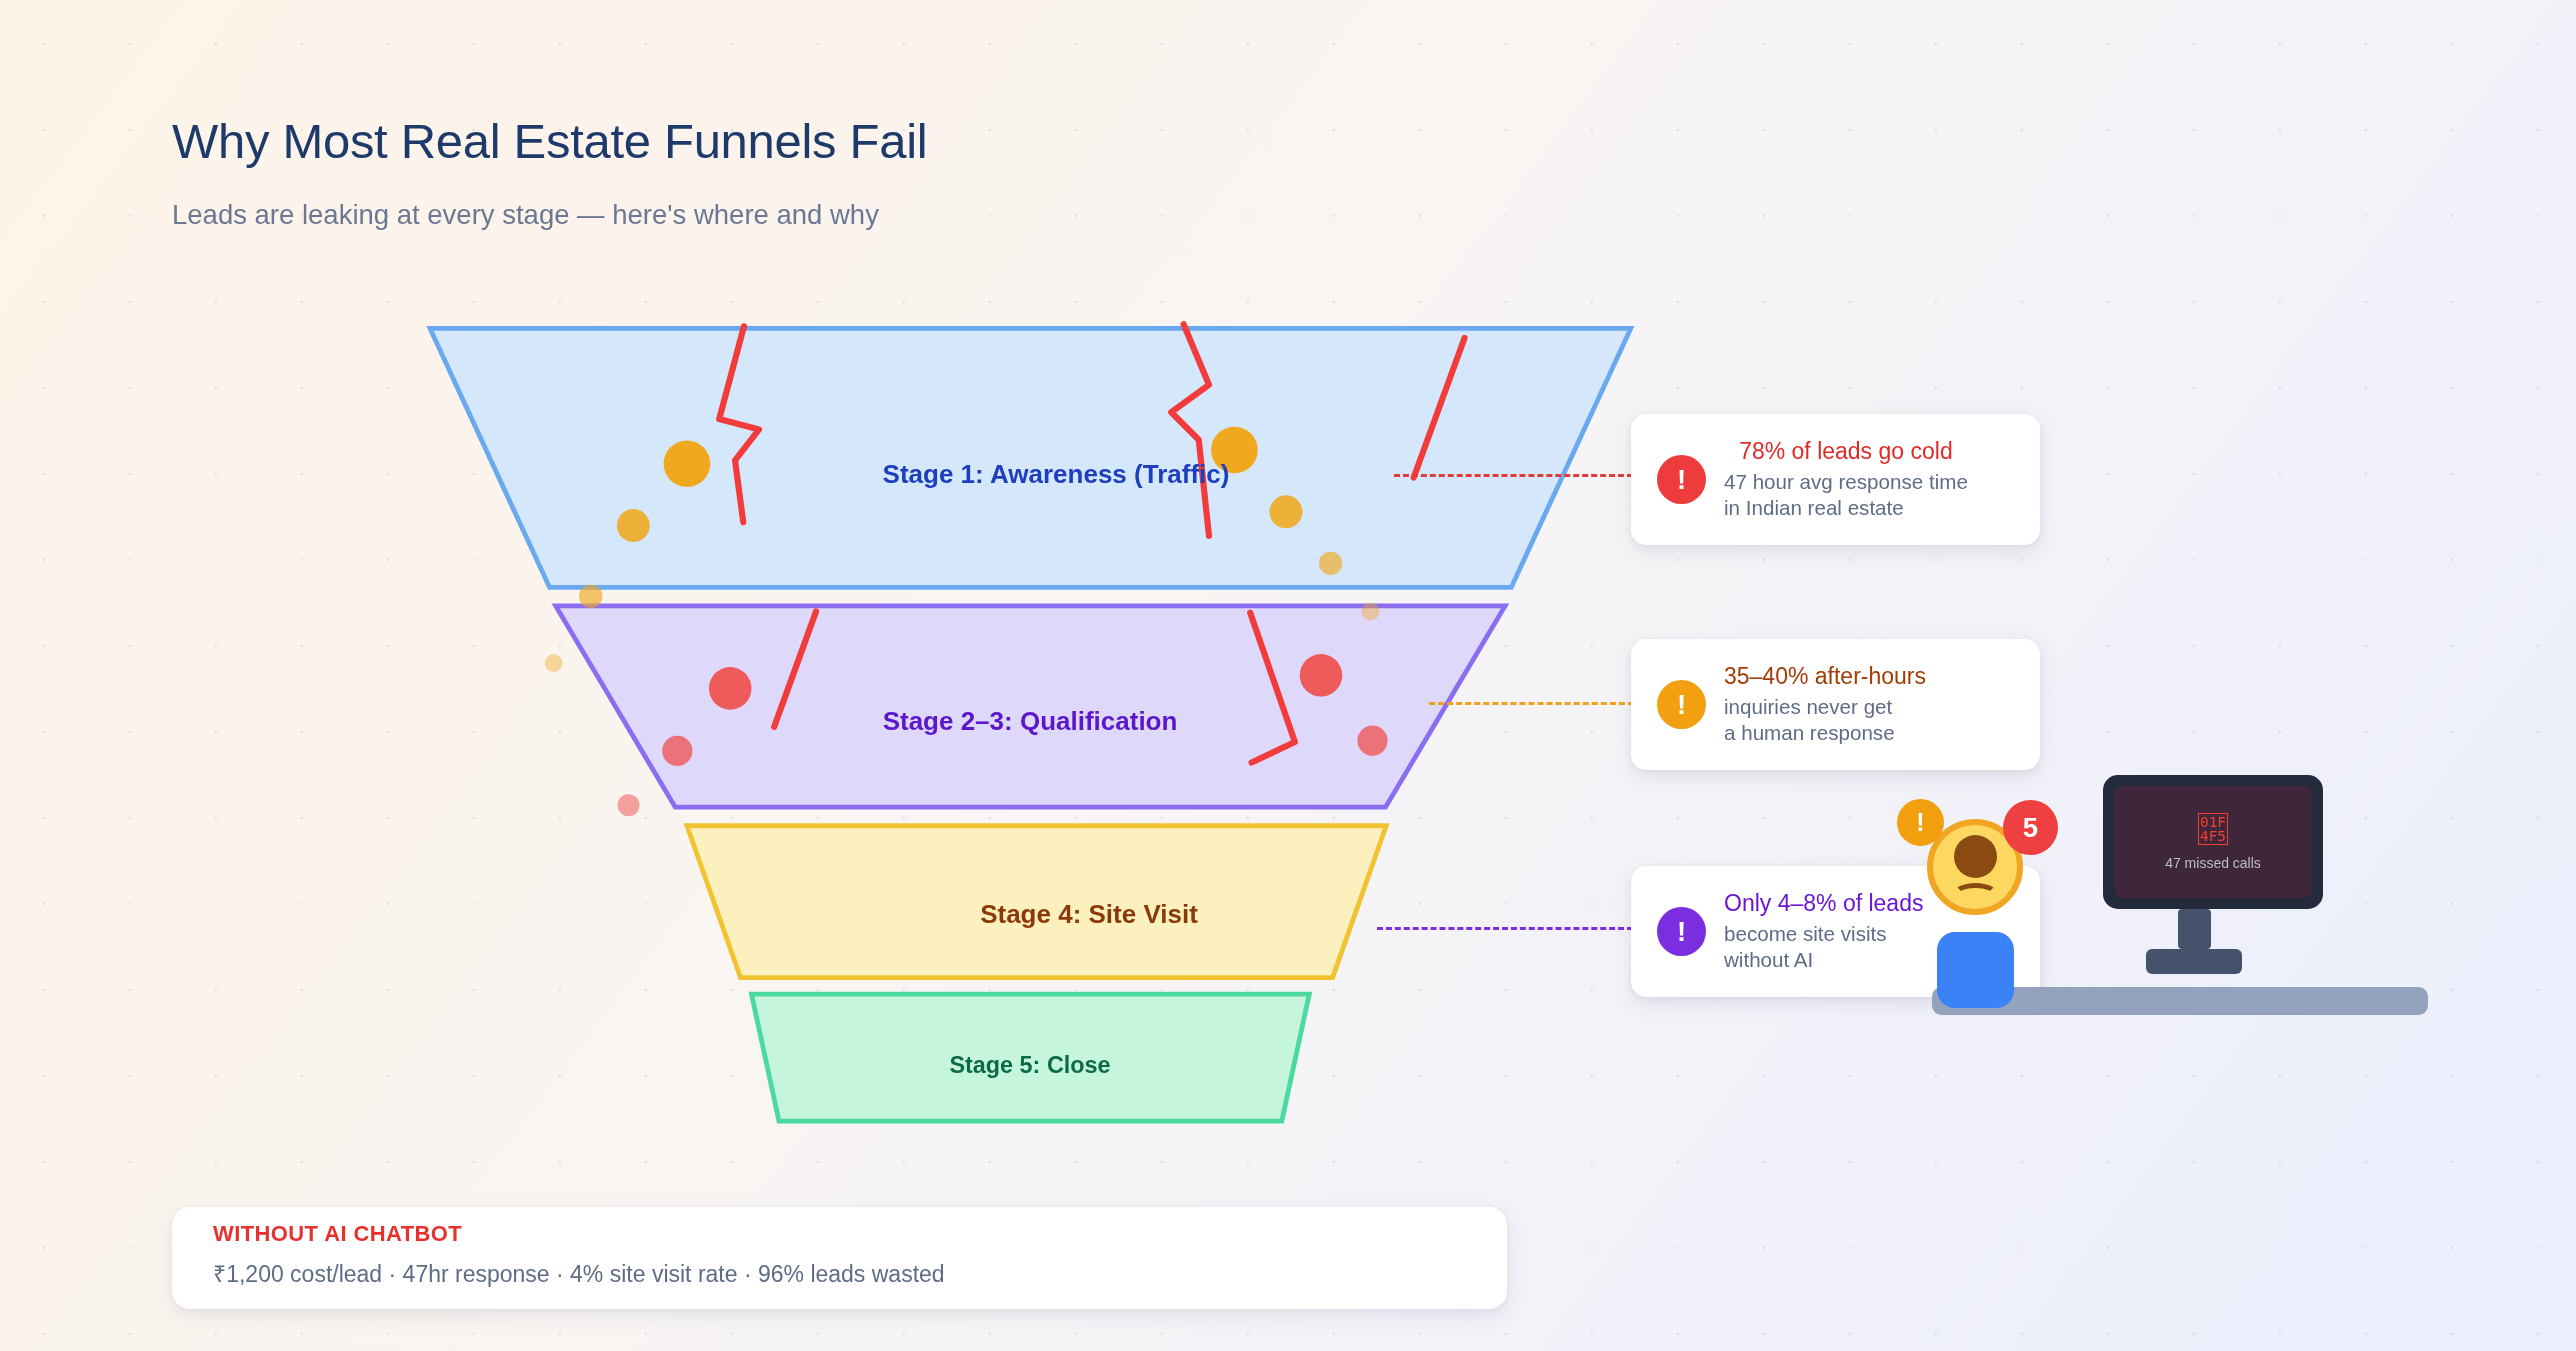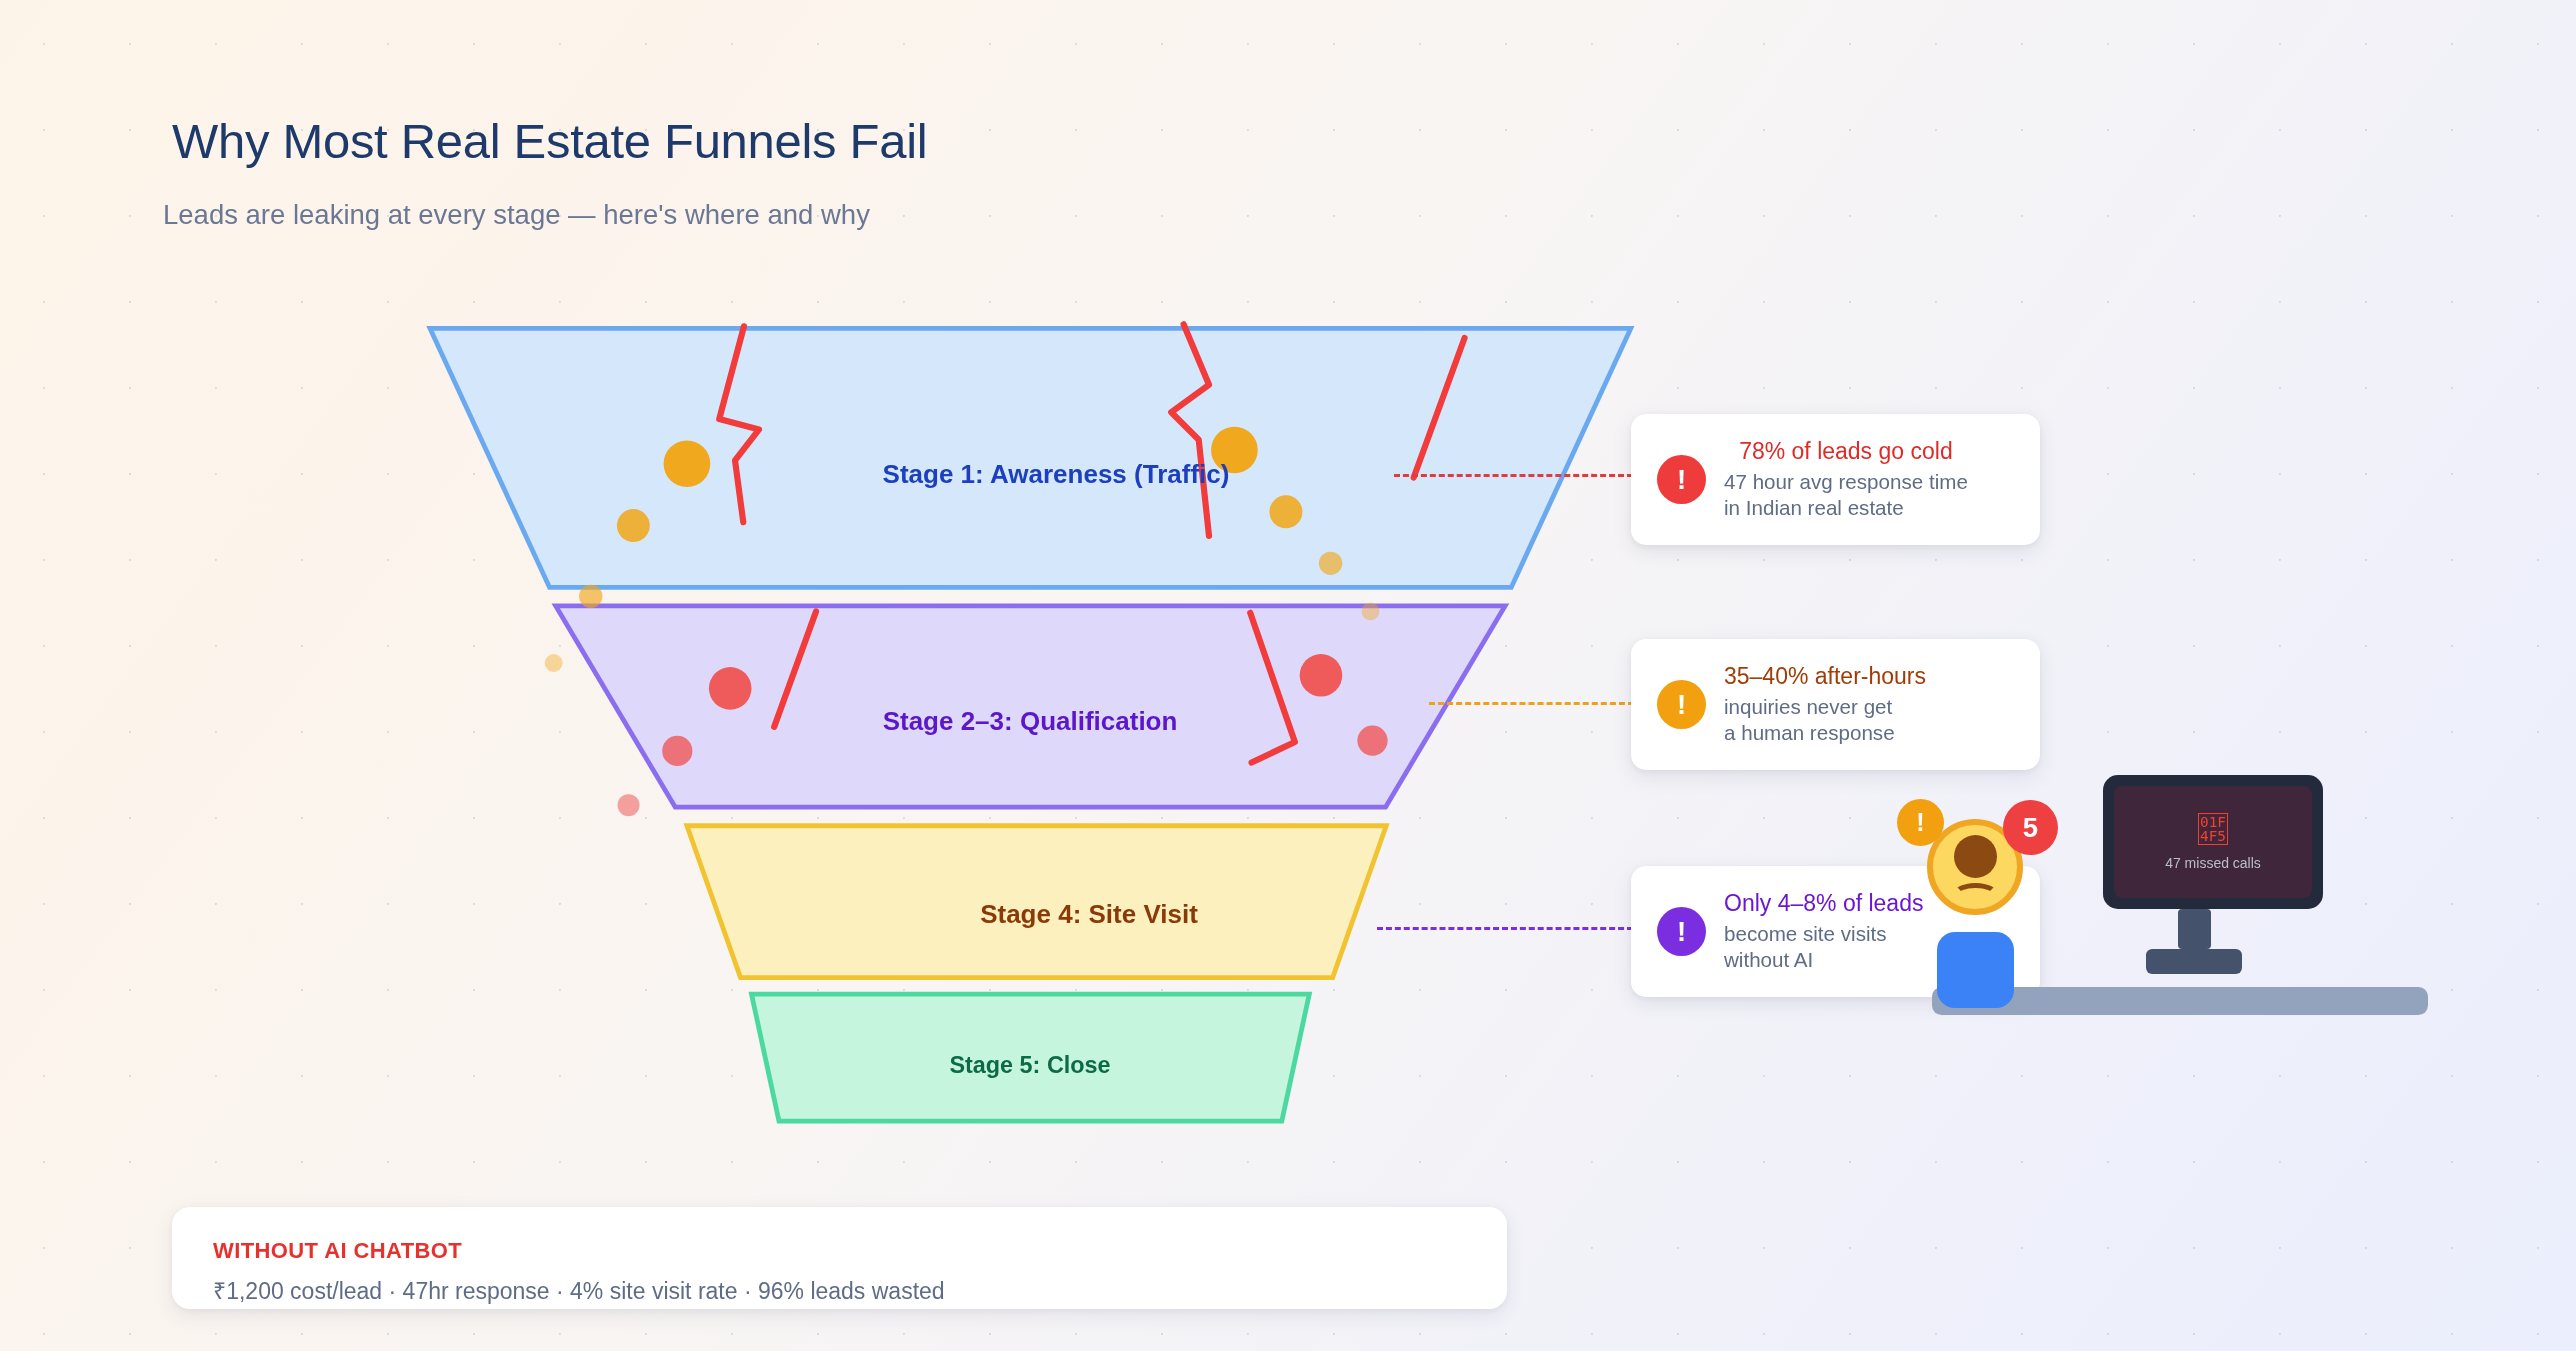--- a/index.html
+++ b/index.html
@@ -33,21 +33,21 @@
     left: 172px;
     top: 113px;
     font-size: 49px;
     font-weight: normal;
     color: #1e3a6b;
     letter-spacing: -0.3px;
     white-space: nowrap;
   }
   .page-subtitle {
     position: absolute;
-    left: 163px;
+    left: 172px;
     top: 199px;
     font-size: 27.5px;
     color: #6b7894;
     white-space: nowrap;
   }
 
   
   #funnel-wrap {
     position: absolute;
     left: 0;
@@ -263,21 +263,21 @@
   #bottom-banner {
     position: absolute;
     left: 172px;
     top: 1207px;
     width: 1335px;
     height: 102px;
     background: #ffffff;
     border-radius: 18px;
     box-shadow: 0 6.9px 20.6px rgba(55,60,100,0.09), 0 1.4px 5.5px rgba(55,60,100,0.05);
     box-sizing: border-box;
-    padding: 31px 41px;
+    padding: 14px 41px;
   }
   #banner-title {
     font-size: 22px;
     font-weight: bold;
     color: #e8312c;
     letter-spacing: 0.4px;
     margin-bottom: 9.6px;
   }
   #banner-stats {
     font-size: 23px;

